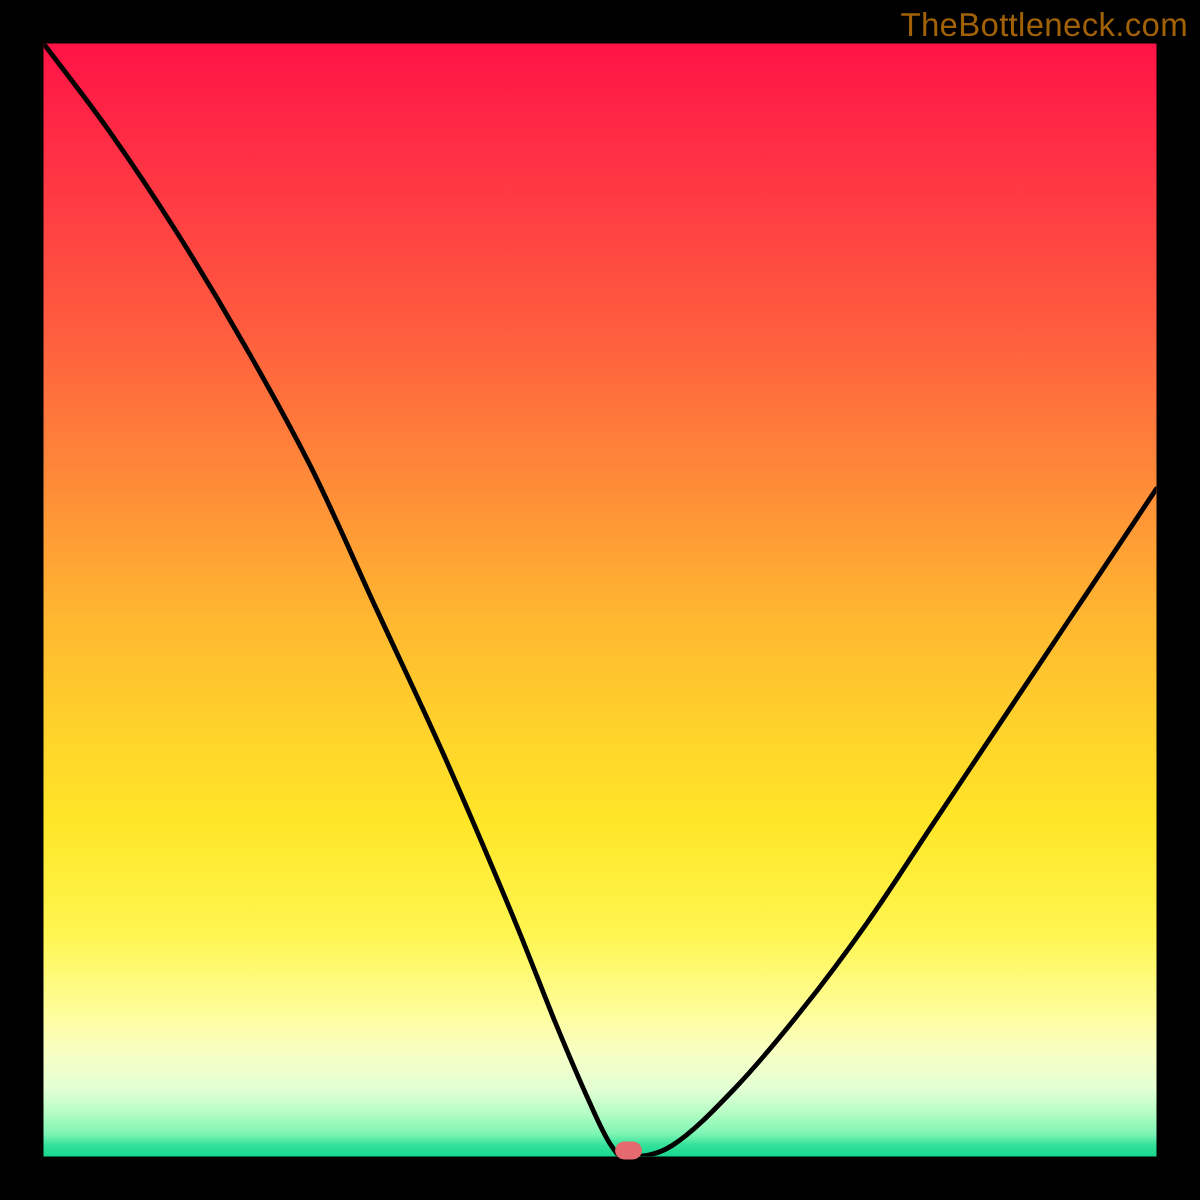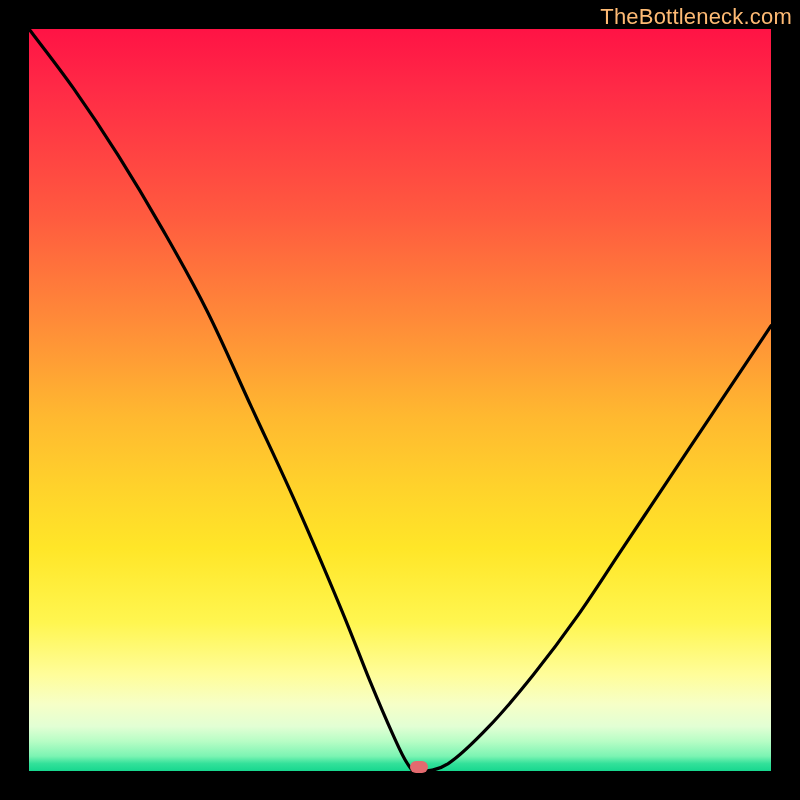--- a/index.html
+++ b/index.html
@@ -39,21 +39,21 @@
       #b7fdc5 96%,
       #7cf4b3 98%,
       #33e19a 99%,
       #17d78f 100%
     );
   }
   .watermark {
     position: absolute;
     top: 4px;
     right: 8px;
-    color: #fdba74;
+    color: #a16207;
     font-size: 22px;
     font-weight: 500;
     letter-spacing: 0.2px;
     user-select: none;
     text-align: center;
   }
   .curve-svg {
     position: absolute;
     left: 0;
     top: 0;

